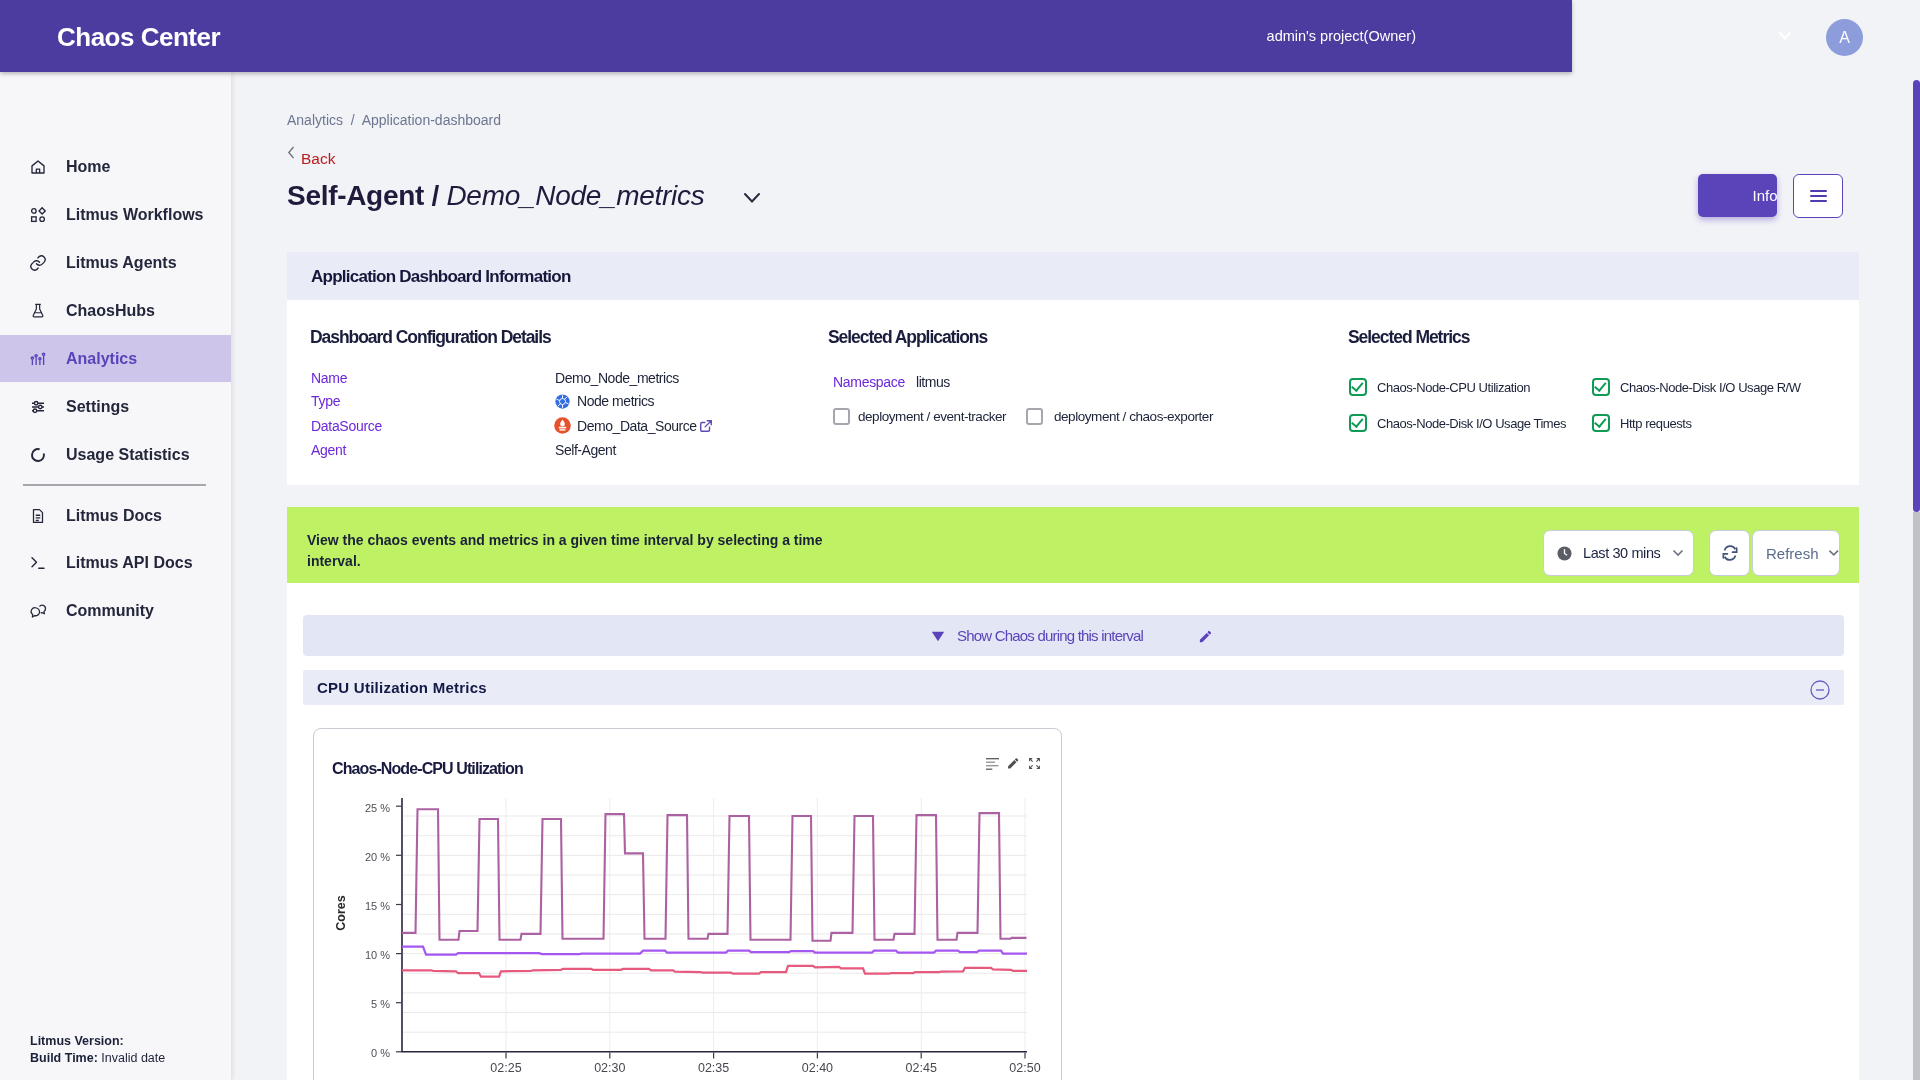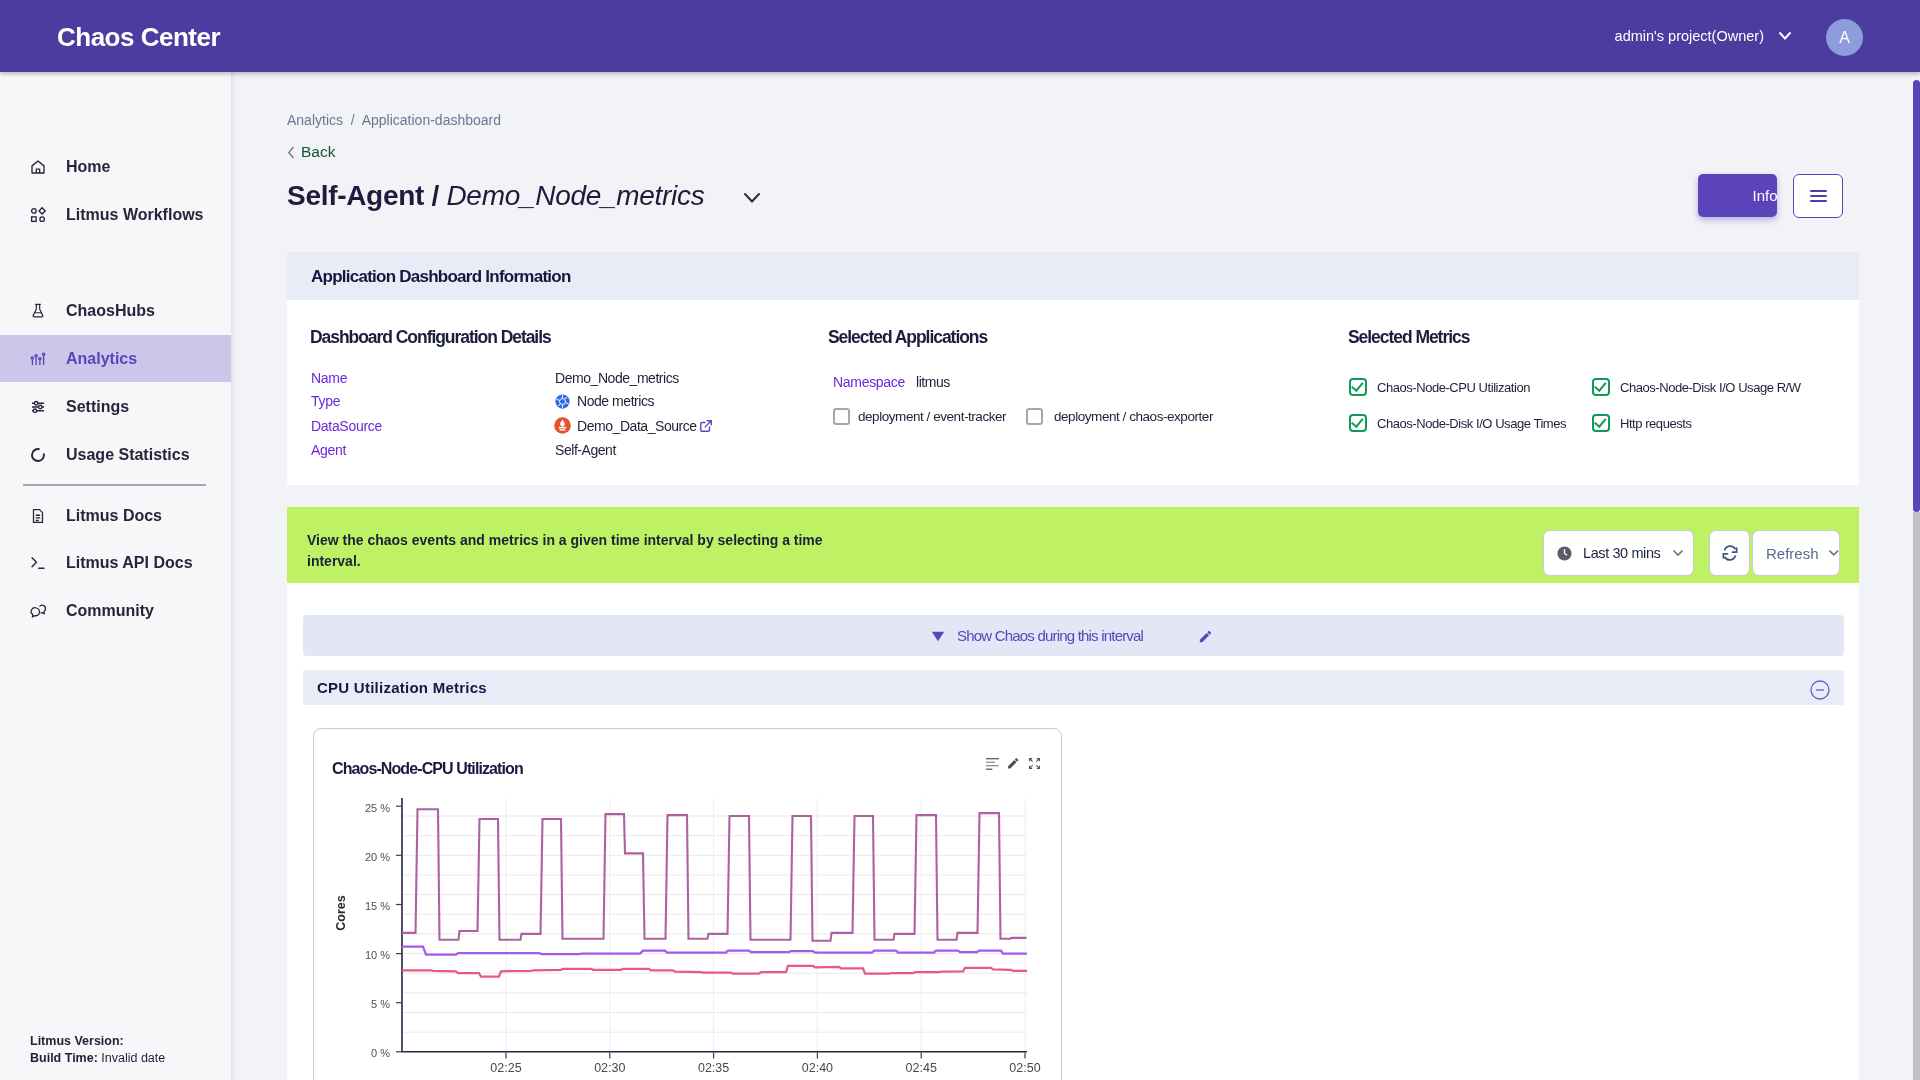--- a/index.html
+++ b/index.html
@@ -1,38 +1,38 @@
 <!DOCTYPE html>
 <html><head>
 <meta charset="utf-8">
 <style>
 * { margin:0; padding:0; box-sizing:border-box; }
 html,body { width:1920px; height:1080px; overflow:hidden; }
 body { font-family:"Liberation Sans", sans-serif; background:#F2F3F7; position:relative; }
 .abs { position:absolute; }
 
 
-#header { position:absolute; left:0; top:0; width:1920px; height:72px; background:#4C3C9F; box-shadow:0 2px 4px rgba(0,0,0,0.25); z-index:20; }
+#header { position:absolute; left:0; top:0; width:1572px; height:72px; background:#4C3C9F; box-shadow:0 2px 4px rgba(0,0,0,0.25); z-index:20; }
 #header h1 { position:absolute; left:57px; top:22px; font-size:26px; font-weight:bold; color:#fff; letter-spacing:-0.5px; }
 #proj { position:absolute; right:156px; top:28px; color:#fff; font-size:14.5px; }
 #avatar { position:absolute; left:1826px; top:19px; width:37px; height:37px; border-radius:50%; background:#8D9DDC; color:#fff; font-size:16px; text-align:center; line-height:37px; }
 
 
 #sidebar { position:absolute; left:0; top:72px; width:231px; height:1008px; background:#F7F7FA; box-shadow:2px 0 4px rgba(0,0,0,0.08); z-index:10; }
 .nav { position:absolute; left:0; width:231px; height:47px; display:flex; align-items:center; color:#24273B; font-size:16px; font-weight:bold; }
 .nav svg { position:absolute; left:29px; width:18px; height:18px; }
 .nav span { position:absolute; left:66px; }
 .nav.sel { background:#CDC6EA; color:#5B44BA; }
 #sbdivider { position:absolute; left:23px; top:412px; width:183px; height:1.5px; background:#A6A7AF; }
 #version { position:absolute; left:30px; top:961px; font-size:12.5px; color:#1B2138; line-height:17px; }
 
 
 #main { position:absolute; left:231px; top:72px; width:1689px; height:1008px; background:#F2F3F7; }
 #crumb { position:absolute; left:287px; top:112px; font-size:14px; color:#6C7690; }
-#back { position:absolute; left:301px; top:143px; font-size:15.5px; color:#14532d; }
+#back { position:absolute; left:301px; top:150px; font-size:15.5px; color:#b91c1c; }
 #title { position:absolute; left:287px; top:180px; font-size:28px; color:#201A3C; letter-spacing:-0.3px; }
 #title b { font-weight:bold; }
 #title i { font-weight:normal; }
 #infobtn { position:absolute; left:1698px; top:174px; width:79px; height:43px; background:#5B44BA; border-radius:5px; box-shadow:0 3px 6px rgba(91,68,186,0.4); color:#fff; font-size:15px; display:flex; align-items:center; justify-content:center; gap:7px;padding-left:48px; }
 #menubtn { position:absolute; left:1793px; top:174px; width:50px; height:44px; background:#fff; border:1.5px solid #5B44BA; border-radius:6px; }
 #menubtn .bar { position:absolute; left:16px; width:17px; height:2px; background:#4F3DAE; border-radius:1px; }
 
 
 #sec1head { position:absolute; left:287px; top:252px; width:1572px; height:48px; background:#E9EBF7; }
 #sec1head span { position:absolute; left:24px; top:15px; font-size:17px; font-weight:bold; color:#15173B; letter-spacing:-0.75px; }
@@ -91,20 +91,27 @@
       <span>Home</span>
     </div>
   <div class="nav" style="top:119px">
       <svg viewBox="0 0 24 24" fill="none" stroke="#24273B" stroke-width="1.8">
         <circle cx="6.5" cy="6.5" r="3"></circle>
         <rect x="14.6" y="3.6" width="5.8" height="5.8" transform="rotate(45 17.5 6.5)"></rect>
         <rect x="3.5" y="14.5" width="6" height="6"></rect>
         <circle cx="17.5" cy="17.5" r="3"></circle>
       </svg>
       <span>Litmus Workflows</span>
+    </div>
+  <div class="nav" style="top:167px">
+      <svg viewBox="0 0 24 24" fill="none" stroke="#24273B" stroke-width="1.8">
+        <path d="M10 13a5 5 0 0 0 7.5.5l3-3a5 5 0 0 0-7-7l-1.7 1.7" stroke-linecap="round"></path>
+        <path d="M14 11a5 5 0 0 0-7.5-.5l-3 3a5 5 0 0 0 7 7l1.7-1.7" stroke-linecap="round"></path>
+      </svg>
+      <span>Litmus Agents</span>
     </div>
   <div class="nav" style="top:215px">
       <svg viewBox="0 0 24 24" fill="none" stroke="#24273B" stroke-width="1.6">
         <path d="M9.8 3.2 v6 L5.6 17.9 a1.4 1.4 0 0 0 1.3 1.9 h10.2 a1.4 1.4 0 0 0 1.3-1.9 L14.2 9.2 v-6" stroke-linejoin="round"></path>
         <path d="M8.3 3.2 h7.4 M7.3 14.3 h9.4"></path>
       </svg>
       <span>ChaosHubs</span>
     </div>
   <div class="nav sel" style="top:263px">
       <svg viewBox="0 0 24 24" fill="none" stroke="#5B44BA" stroke-width="1.8">

